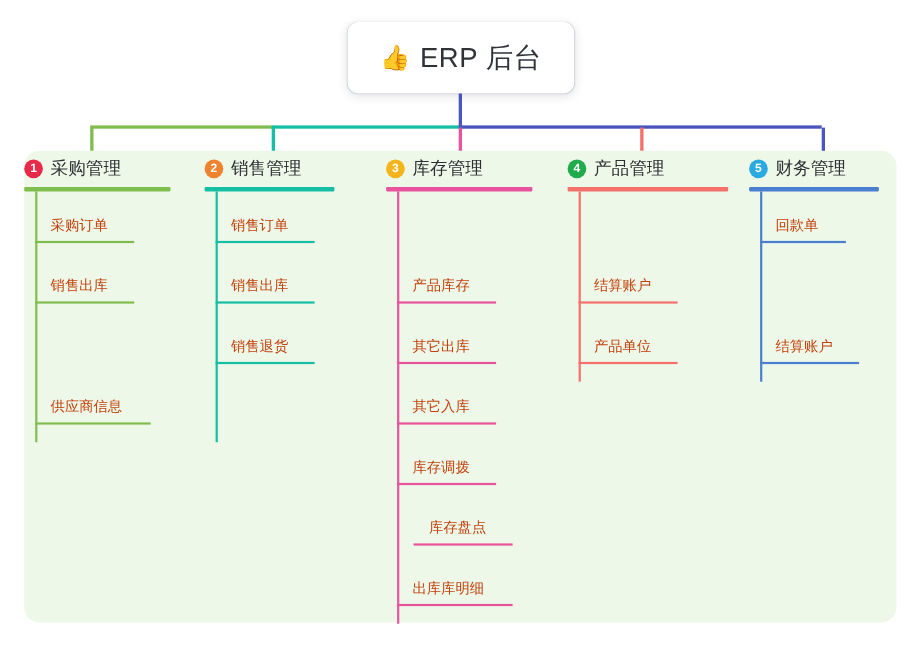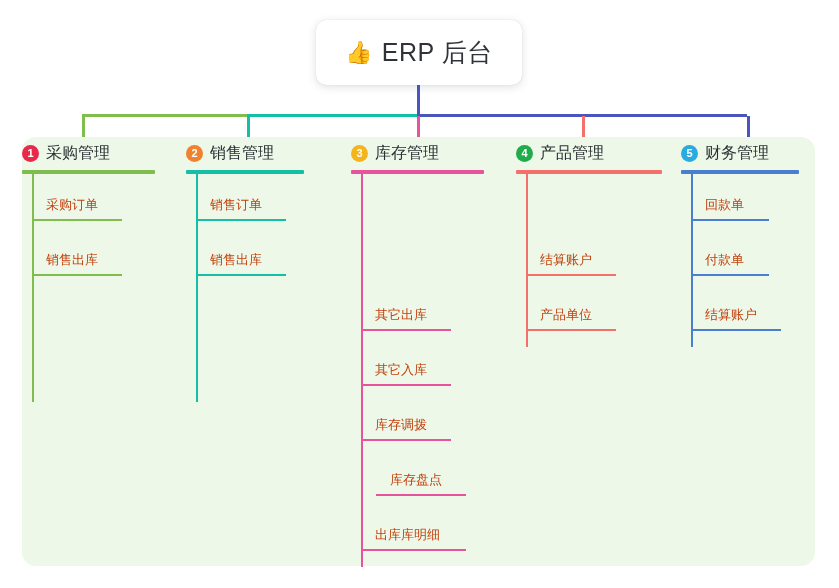--- a/index.html
+++ b/index.html
@@ -178,44 +178,56 @@
       </div>
       <div class="spine" style="background: rgb(127, 190, 78); height: 228px;"></div>
       <div class="leaf" style="top: 47px; width: 90px;">
         <span class="leaf-label">采购订单</span>
         <div class="leaf-rule" style="background: rgb(127, 190, 78); width: 90px;"></div>
       </div>
       <div class="leaf" style="top: 102px; width: 90px;">
         <span class="leaf-label">销售出库</span>
         <div class="leaf-rule" style="background: rgb(127, 190, 78); width: 90px;"></div>
       </div>
+      <div class="leaf" style="top: 212px; width: 105px;">
+        <span class="leaf-label">供应商信息</span>
+        <div class="leaf-rule" style="background: rgb(127, 190, 78); width: 105px;"></div>
+      </div>
     </div>
     <div class="column" style="left: 164px;">
       <div class="col-head">
         <span class="badge" style="background: rgb(240, 129, 46);">2</span>
         <span class="col-title">销售管理</span>
         <div class="head-rule" style="background: rgb(21, 191, 165); width: 118px;"></div>
       </div>
       <div class="spine" style="background: rgb(21, 191, 165); height: 228px;"></div>
       <div class="leaf" style="top: 102px; width: 90px;">
         <span class="leaf-label">销售出库</span>
         <div class="leaf-rule" style="background: rgb(21, 191, 165); width: 90px;"></div>
       </div>
       <div class="leaf" style="top: 47px; width: 90px;">
         <span class="leaf-label">销售订单</span>
         <div class="leaf-rule" style="background: rgb(21, 191, 165); width: 90px;"></div>
       </div>
+      <div class="leaf" style="top: 157px; width: 90px;">
+        <span class="leaf-label">销售退货</span>
+        <div class="leaf-rule" style="background: rgb(21, 191, 165); width: 90px;"></div>
+      </div>
     </div>
     <div class="column" style="left: 329px;">
       <div class="col-head">
         <span class="badge" style="background: rgb(245, 181, 26);">3</span>
         <span class="col-title">库存管理</span>
         <div class="head-rule" style="background: rgb(232, 83, 158); width: 133px;"></div>
       </div>
       <div class="spine" style="background: rgb(232, 83, 158); height: 393px;"></div>
+      <div class="leaf" style="top: 102px; width: 90px;">
+        <span class="leaf-label">产品库存</span>
+        <div class="leaf-rule" style="background: rgb(232, 83, 158); width: 90px;"></div>
+      </div>
       <div class="leaf" style="top: 157px; width: 90px;">
         <span class="leaf-label">其它出库</span>
         <div class="leaf-rule" style="background: rgb(232, 83, 158); width: 90px;"></div>
       </div>
       <div class="leaf" style="top: 212px; width: 90px;">
         <span class="leaf-label">其它入库</span>
         <div class="leaf-rule" style="background: rgb(232, 83, 158); width: 90px;"></div>
       </div>
       <div class="leaf" style="top: 267px; width: 90px;">
         <span class="leaf-label">库存调拨</span>
@@ -250,22 +262,18 @@
       <div class="col-head">
         <span class="badge" style="background: rgb(41, 170, 225);">5</span>
         <span class="col-title">财务管理</span>
         <div class="head-rule" style="background: rgb(74, 127, 208); width: 118px;"></div>
       </div>
       <div class="spine" style="background: rgb(74, 127, 208); height: 173px;"></div>
       <div class="leaf" style="top: 47px; width: 78px; padding-left: 25px;">
         <span class="leaf-label">回款单</span>
         <div class="leaf-rule" style="background: rgb(74, 127, 208); width: 78px;"></div>
       </div>
-      <div class="leaf" style="top: 102px; width: 78px;">
-        <span class="leaf-label">付款单</span>
-        <div class="leaf-rule" style="background: rgb(74, 127, 208); width: 78px;"></div>
-      </div>
       <div class="leaf" style="top: 157px; width: 90px;">
         <span class="leaf-label">结算账户</span>
         <div class="leaf-rule" style="background: rgb(74, 127, 208); width: 90px;"></div>
       </div>
     </div>
   </div>
 
 </body></html>

